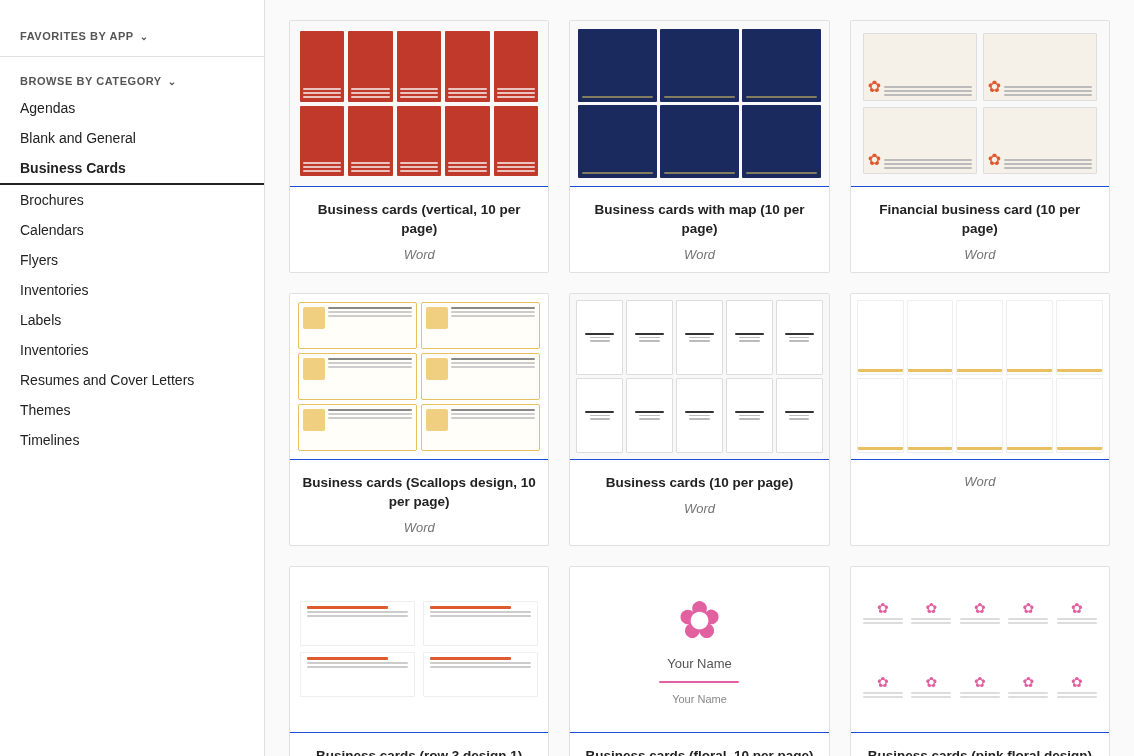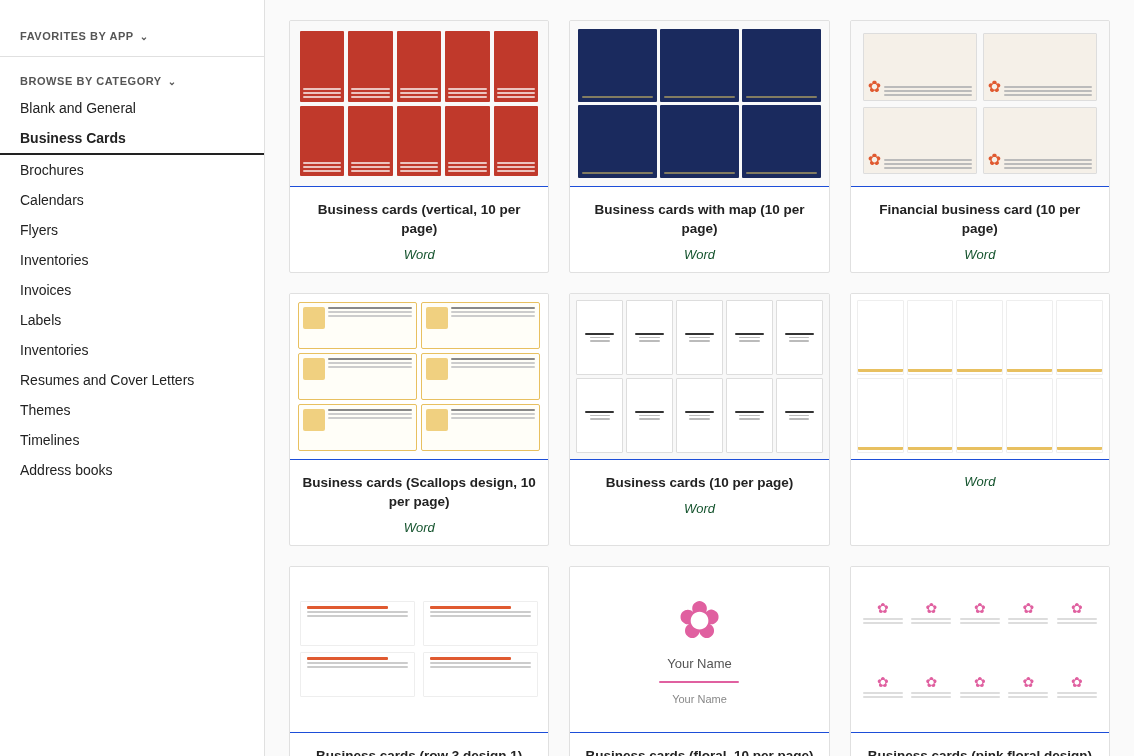--- a/index.html
+++ b/index.html
@@ -84,21 +84,21 @@
     }
     .template-title {
       font-size: 13.5px;
       font-weight: 600;
       color: #222;
       margin-bottom: 8px;
       line-height: 1.4;
     }
     .template-app {
       font-style: italic;
-      color: #14532d;
+      color: #737373;
       font-size: 13px;
     }
 
     
     .preview-bc-vertical {
       display: grid;
       grid-template-columns: repeat(5, 1fr);
       grid-template-rows: repeat(2, 1fr);
       gap: 4px;
       padding: 10px;
@@ -293,33 +293,32 @@
   </div>
 
   <div class="sidebar-divider"></div>
 
   <div class="sidebar-section-title">
     <span>BROWSE BY CATEGORY</span>
     <span class="chevron">⌄</span>
   </div>
 
   <nav>
+    <a class="sidebar-nav-item">Agendas</a>
     <a class="sidebar-nav-item">Blank and General</a>
     <a class="sidebar-nav-item active">Business Cards</a>
     <a class="sidebar-nav-item">Brochures</a>
     <a class="sidebar-nav-item">Calendars</a>
     <a class="sidebar-nav-item">Flyers</a>
     <a class="sidebar-nav-item">Inventories</a>
-    <a class="sidebar-nav-item">Invoices</a>
     <a class="sidebar-nav-item">Labels</a>
     <a class="sidebar-nav-item">Inventories</a>
     <a class="sidebar-nav-item">Resumes and Cover Letters</a>
     <a class="sidebar-nav-item">Themes</a>
     <a class="sidebar-nav-item">Timelines</a>
-    <a class="sidebar-nav-item">Address books</a>
   </nav>
 </aside>
 
 <main class="main">
   <div class="template-grid">
 
     <div class="template-card">
       <div class="template-preview">
         <div class="preview-bc-vertical">
           <div class="mini-card-red">

